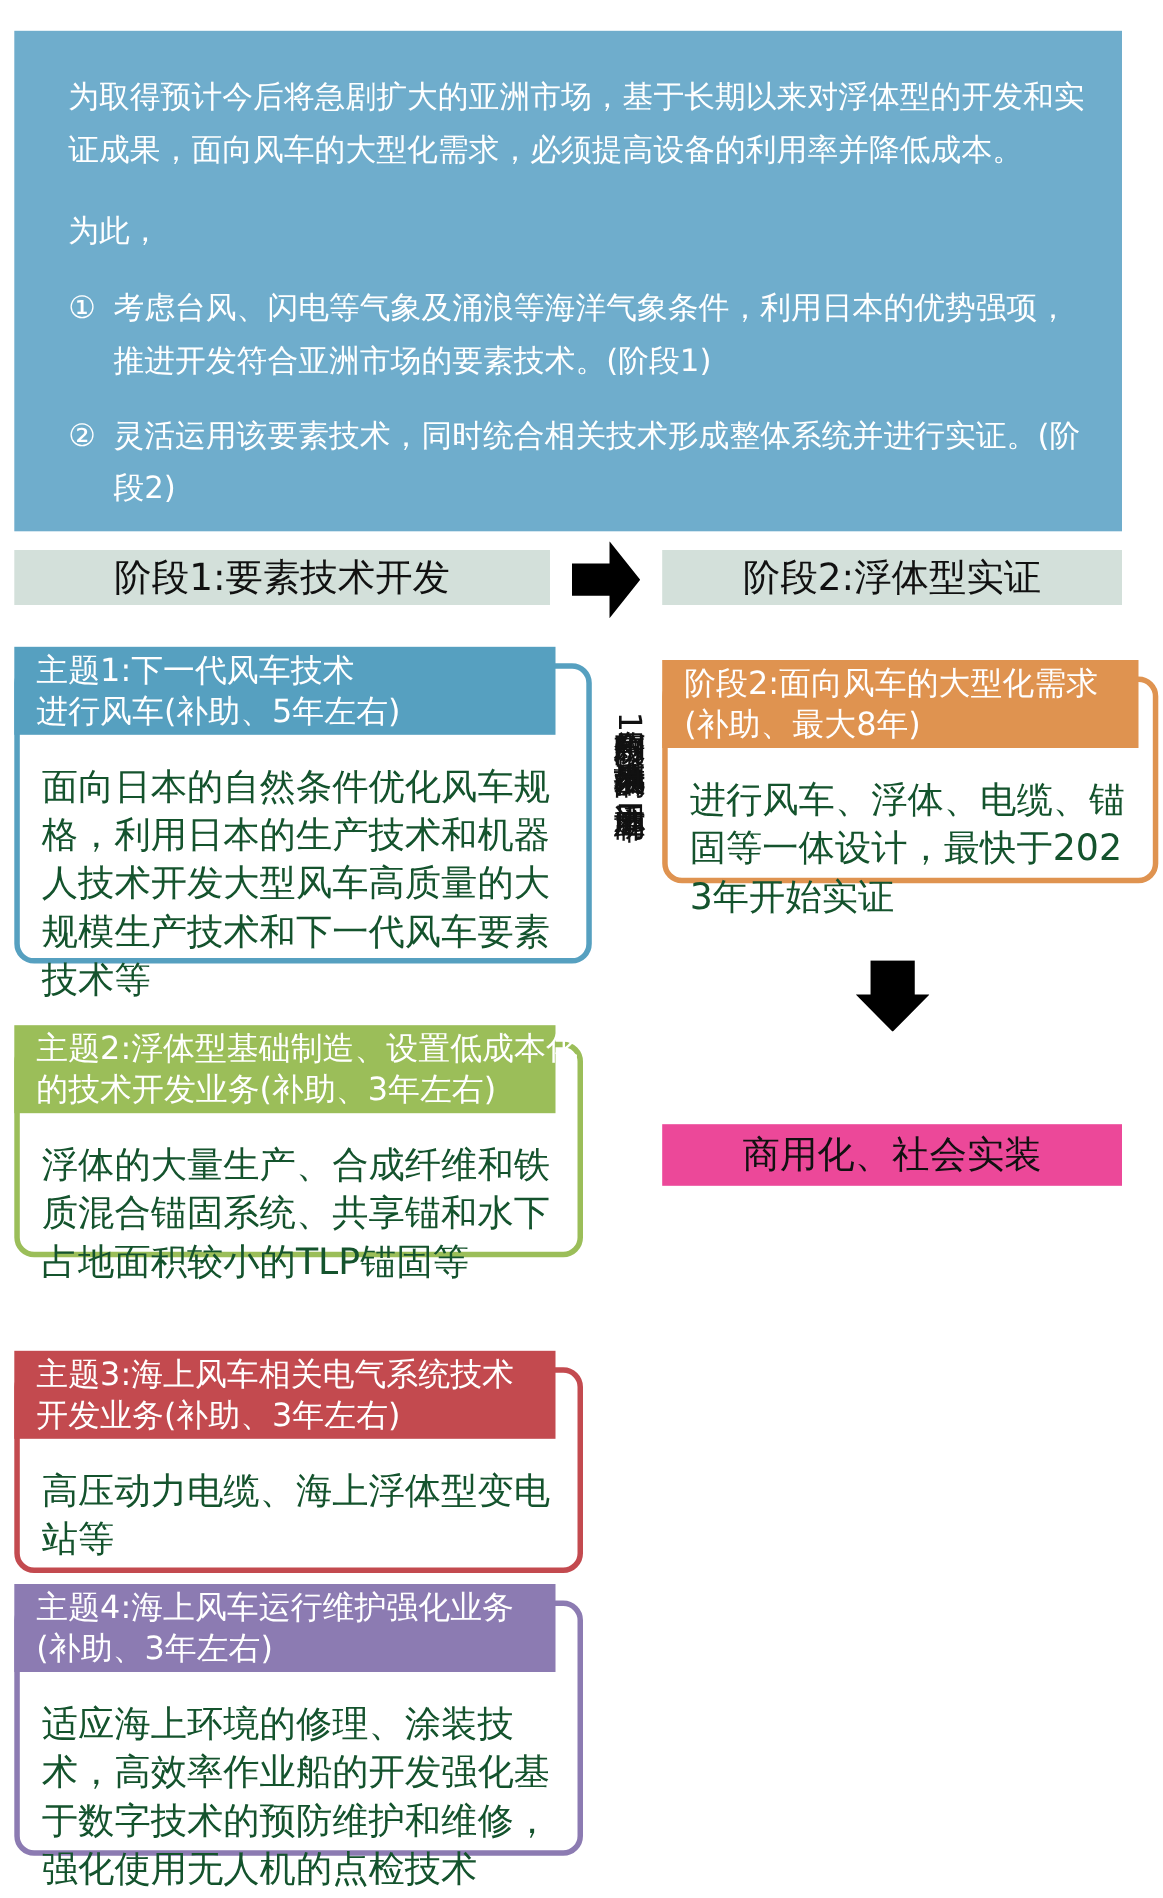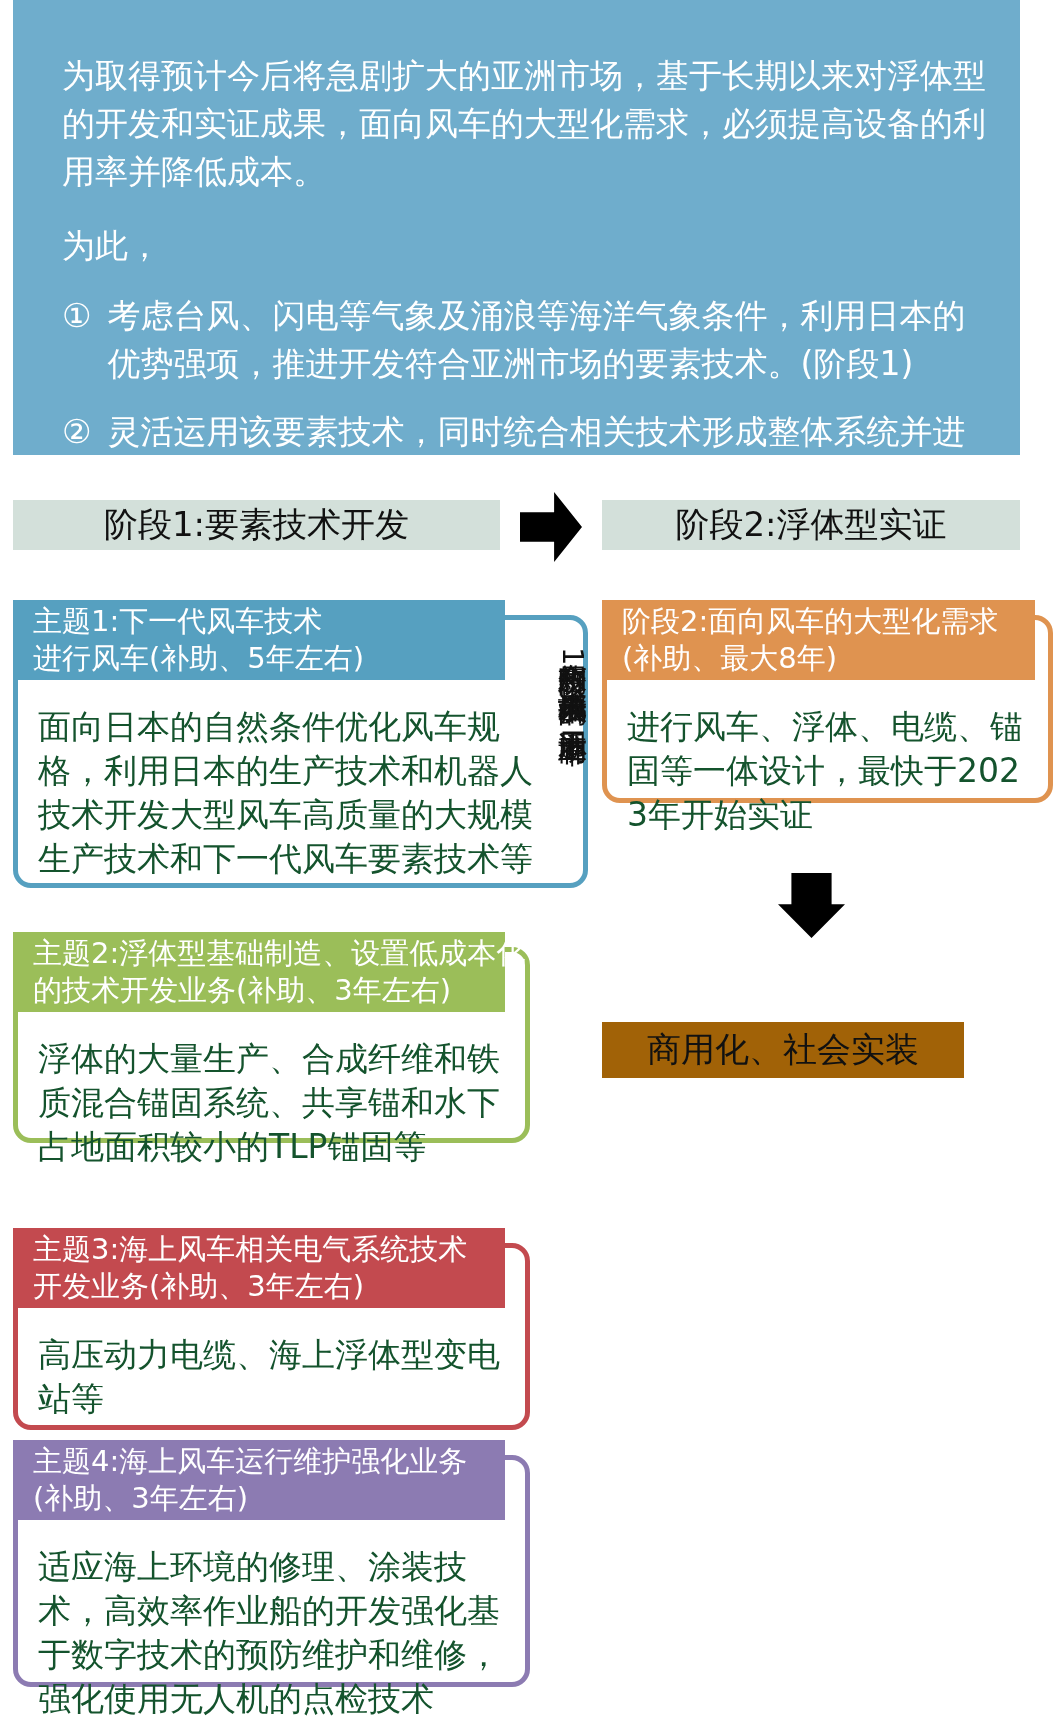--- a/index.html
+++ b/index.html
@@ -2,23 +2,23 @@
 <html><head>
 <meta charset="utf-8">
 <style>
   html,body{margin:0;padding:0;background:#ffffff;}
   #canvas{
     position:relative;width:1057px;height:1725px;background:#ffffff;
     font-family:"DejaVu Sans",sans-serif;overflow:hidden;
   }
   
   .intro{
-    position:absolute;left:13px;top:0;width:1007px;height:455px;
+    position:absolute;left:13px;top:28px;width:1007px;height:455px;
     background:#6FADCC;color:#ffffff;box-sizing:border-box;
-    padding:52px 30px 0 49px;font-size:33px;line-height:48px;
+    padding:36px 30px 0 49px;font-size:28px;line-height:48px;
   }
   .intro p{margin:0;}
   .intro .para{margin-bottom:26px;word-break:break-all;}
   .intro .lead{margin-bottom:22px;}
   .intro .li{display:flex;gap:16px;margin-bottom:20px;}
   .intro .marker{flex:0 0 auto;}
   .intro .li-text{word-break:break-all;}
   
   .bar{
     position:absolute;top:500px;height:50px;background:#D3E0DA;color:#111;
@@ -44,42 +44,42 @@
   .tbox .head{
     position:absolute;left:0;top:0;box-sizing:border-box;color:#fff;
     padding:3px 14px 3px 20px;font-size:29px;line-height:37px;
   }
   .tbox .head p{margin:0;white-space:nowrap;}
   .tbox .tbody{
     position:absolute;left:25px;right:26px;top:105px;color:#14532d;
     font-size:33px;line-height:44px;word-break:break-all;margin:0;
   }
   
-  .t1{left:13px;top:600px;width:575px;height:288px;text-decoration:underline;}
+  .t1{left:13px;top:588px;width:525px;height:288px;text-decoration:underline;}
   .t2{left:13px;top:932px;width:517px;height:211px;}
   .t3{left:13px;top:1228px;width:517px;height:202px;}
   .t4{left:13px;top:1440px;width:517px;height:247px;}
   .tphase2{left:602px;top:600px;width:451px;height:203px;}
   .t1 .head,.t2 .head,.t3 .head,.t4 .head{width:492px;min-height:80px;}
   .tphase2 .head{width:433px;min-height:80px;}
   
   .c-teal  .frame{border-color:#56A0C0;} .c-teal  .head{background:#56A0C0;}
   .c-green .frame{border-color:#9BBE59;} .c-green .head{background:#9BBE59;}
   .c-red   .frame{border-color:#C34A4F;} .c-red   .head{background:#C34A4F;} .c-purple .frame{border-color:#8C7BB2;} .c-purple .head{background:#8C7BB2;}
   .c-orange .frame{border-color:#DF9350;} .c-orange .head{background:#DF9350;}
   
   .vnote{
     position:absolute;left:549px;top:641px;height:770px;width:48px;
     writing-mode:vertical-rl;text-orientation:mixed;color:#111;
     font-size:29px;line-height:48px;letter-spacing:1px;
   }
   
   .commbar{
-    position:absolute;left:602px;top:1022px;width:362px;height:56px;
-    background:#a16207;color:#111;display:flex;align-items:center;
+    position:absolute;left:602px;top:1022px;width:418px;height:56px;
+    background:#ec4899;color:#111;display:flex;align-items:center;
     justify-content:center;font-size:34px;
   }
 </style>
 </head>
 <body>
 
 <div id="canvas">
 
   <section class="intro">
     <p class="para">为取得预计今后将急剧扩大的亚洲市场，基于长期以来对浮体型的开发和实证成果，面向风车的大型化需求，必须提高设备的利用率并降低成本。</p>

